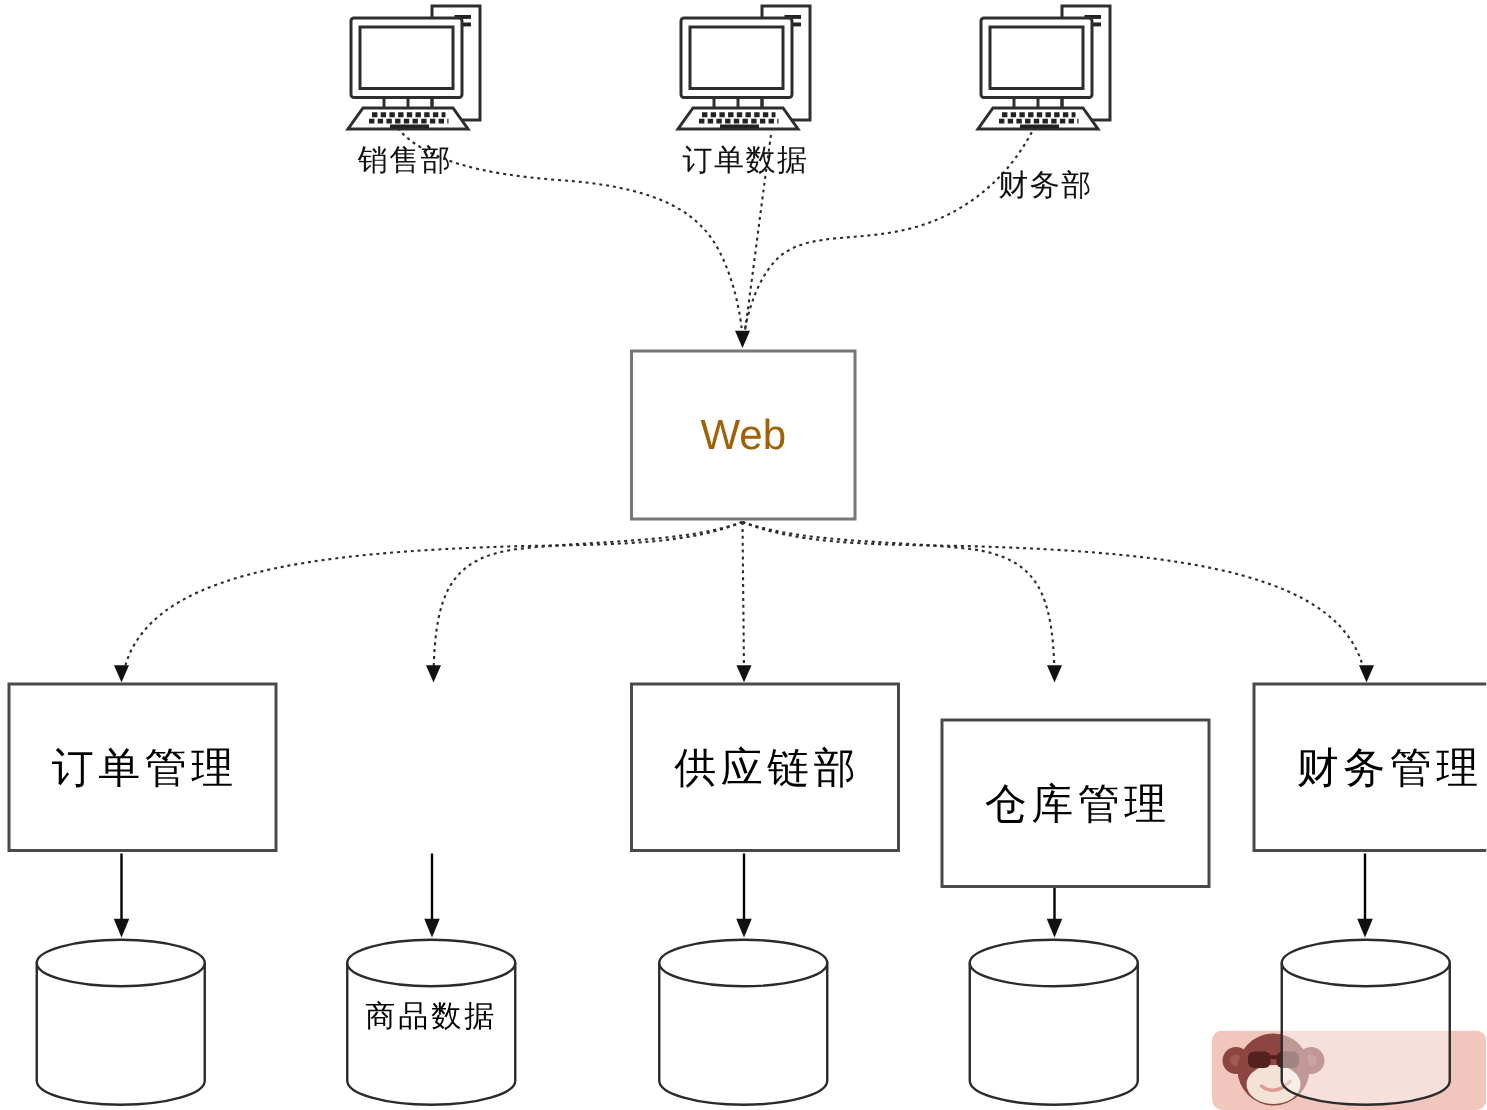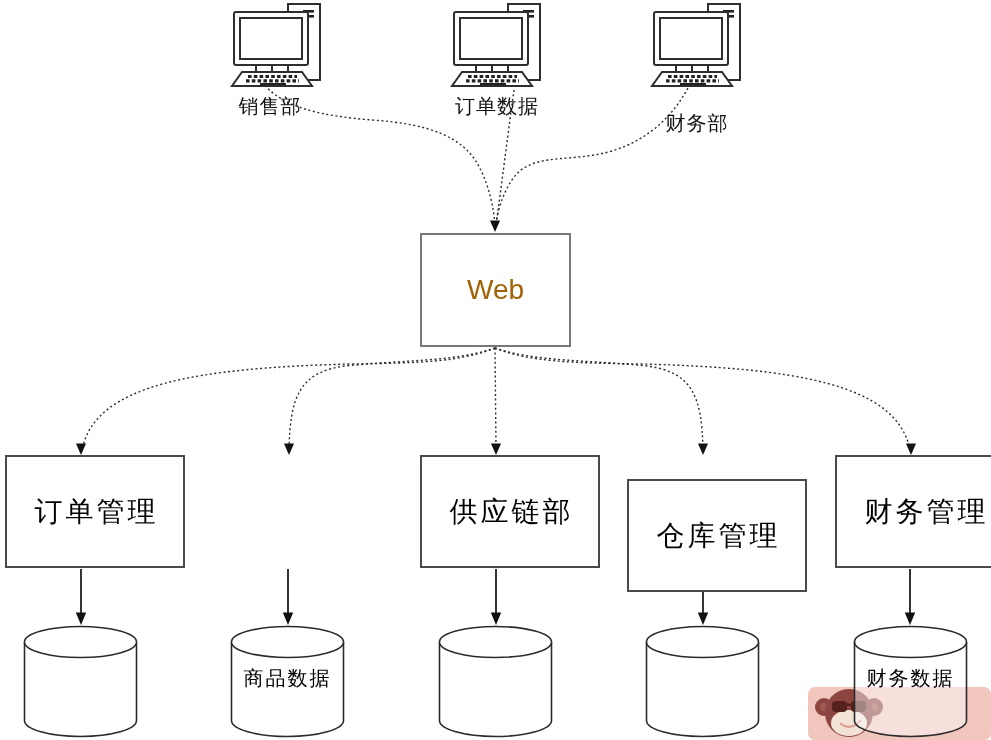--- a/index.html
+++ b/index.html
@@ -183,16 +183,15 @@
     <svg width="115" height="113" viewBox="0 0 115 113">
       <path class="cylshape" d="M1.5,17 L1.5,95.5 A56,16 0 0 0 113.5,95.5 L113.5,17"></path>
       <ellipse class="cylshape" cx="57.5" cy="17" rx="56" ry="15.5"></ellipse>
     </svg>
   </div>
   <div class="cyl" style="left:853px;">
     <svg width="115" height="113" viewBox="0 0 115 113">
       <path class="cylshape-trans" d="M1.5,17 L1.5,95.5 A56,16 0 0 0 113.5,95.5 L113.5,17"></path>
       <ellipse class="cylshape-trans" cx="57.5" cy="17" rx="56" ry="15.5"></ellipse>
     </svg>
-    <div class="cyl-label">财务数据</div>
   </div>
 
 </div>
 
 </body></html>

